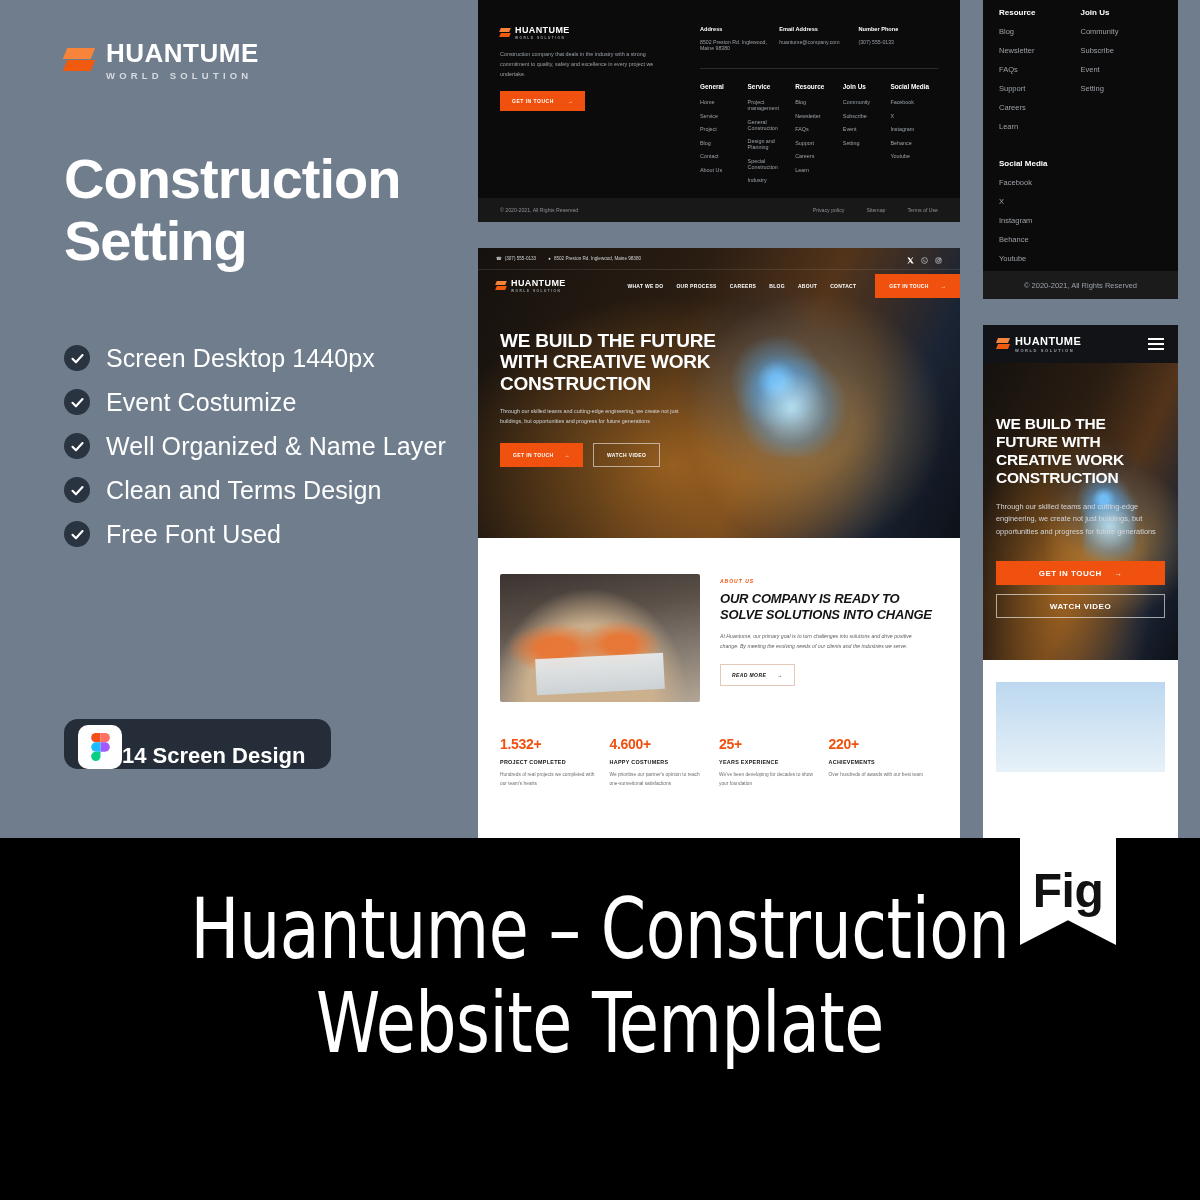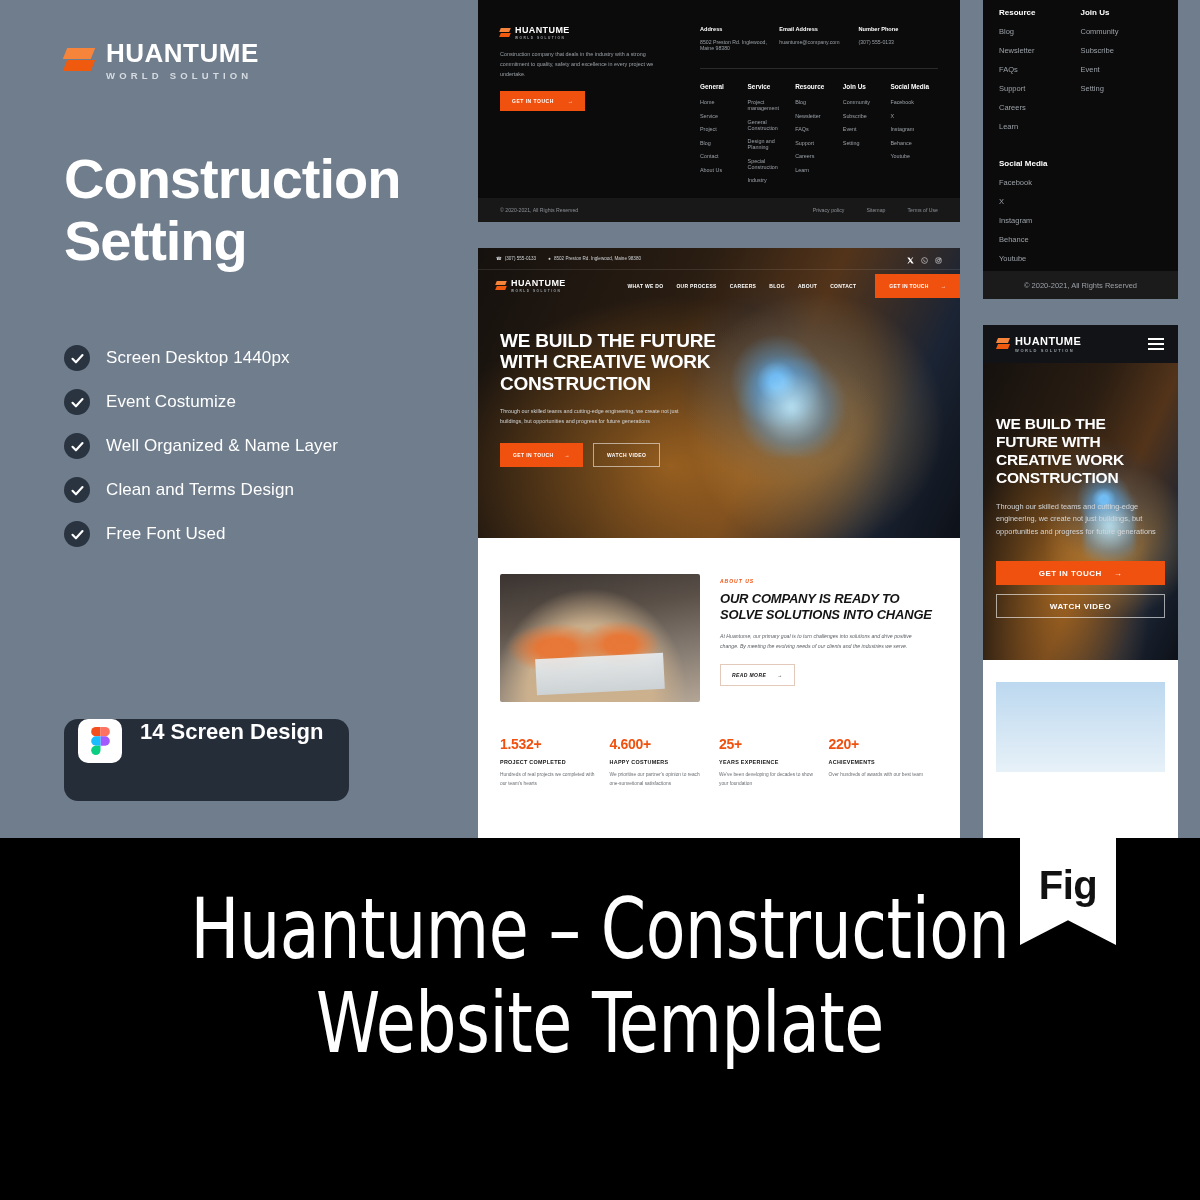--- a/index.html
+++ b/index.html
@@ -39,26 +39,26 @@
     letter-spacing:-1px;
   }
 
   #feature-list { position:absolute; left:64px; top:336px; width:400px; }
   .feature-row { display:flex; align-items:center; gap:16px; height:44px; margin-bottom:0px; }
   .check-badge {
     width:26px; height:26px; border-radius:50%; background:#2a3340;
     display:flex; align-items:center; justify-content:center; flex:0 0 auto;
   }
   .check-badge svg { width:15px; height:15px; }
-  .feature-label { color:#ffffff; font-size:17px; font-weight:500; letter-spacing:0.1px; white-space:nowrap; }
+  .feature-label { color:#ffffff; font-size:25px; font-weight:500; letter-spacing:0.1px; white-space:nowrap; }
 
   #figma-badge {
     position:absolute; left:64px; top:719px;
-    height:82px; background:#252d39; border-radius:14px;
-    display:flex; align-items:flex-start; gap:18px; padding:0 26px 0 14px;
+    height:50px; background:#252d39; border-radius:14px;
+    display:flex; align-items:flex-end; padding:0 26px 0 14px;
   }
   .figma-tile {
     width:44px; height:44px; border-radius:10px; background:#ffffff;
     display:flex; align-items:center; justify-content:center; flex:0 0 auto;
   }
   .figma-tile svg { width:19px; height:28px; }
   #figma-badge .fb-label { color:#fff; font-size:22px; font-weight:700; white-space:nowrap; }
 
   
   #mock-footer {
@@ -232,21 +232,21 @@
     transform:scaleX(0.86); transform-origin:center top;
     letter-spacing:-0.5px;
   }
   #fig-ribbon {
     position:absolute; left:1020px; top:833px; width:96px; height:112px;
     background:#ffffff; z-index:20;
     clip-path:polygon(0 0, 100% 0, 100% 100%, 50% 78%, 0 100%);
   }
   #fig-ribbon .fig-label {
     position:absolute; left:0; right:0; top:30px; text-align:center;
-    color:#111; font-size:40px; font-weight:700; letter-spacing:-0.5px;
+    color:#111; font-size:48px; font-weight:700; letter-spacing:-0.5px;
     font-family:"Liberation Sans", sans-serif;
   }
 </style>
 </head>
 <body>
 
 <div id="stage">
 
   <div id="left-panel">
 

